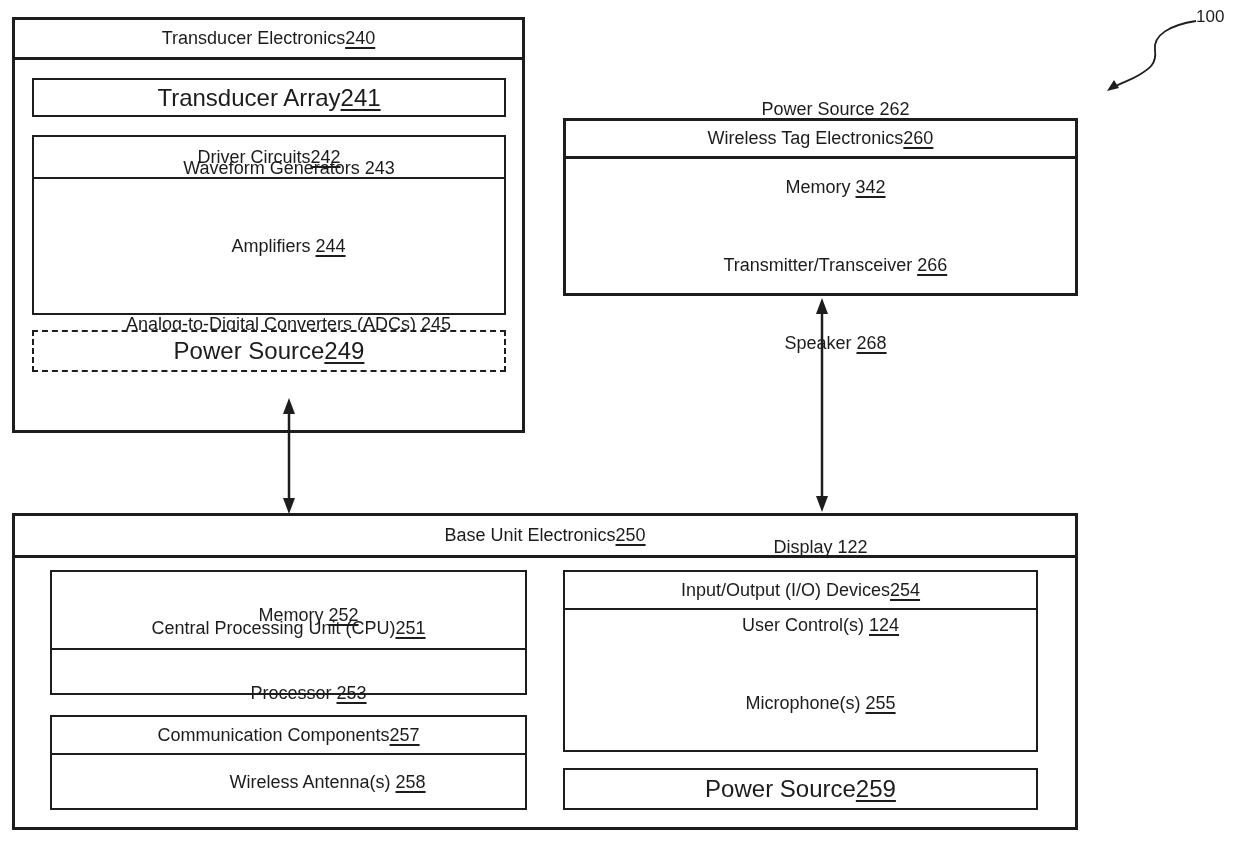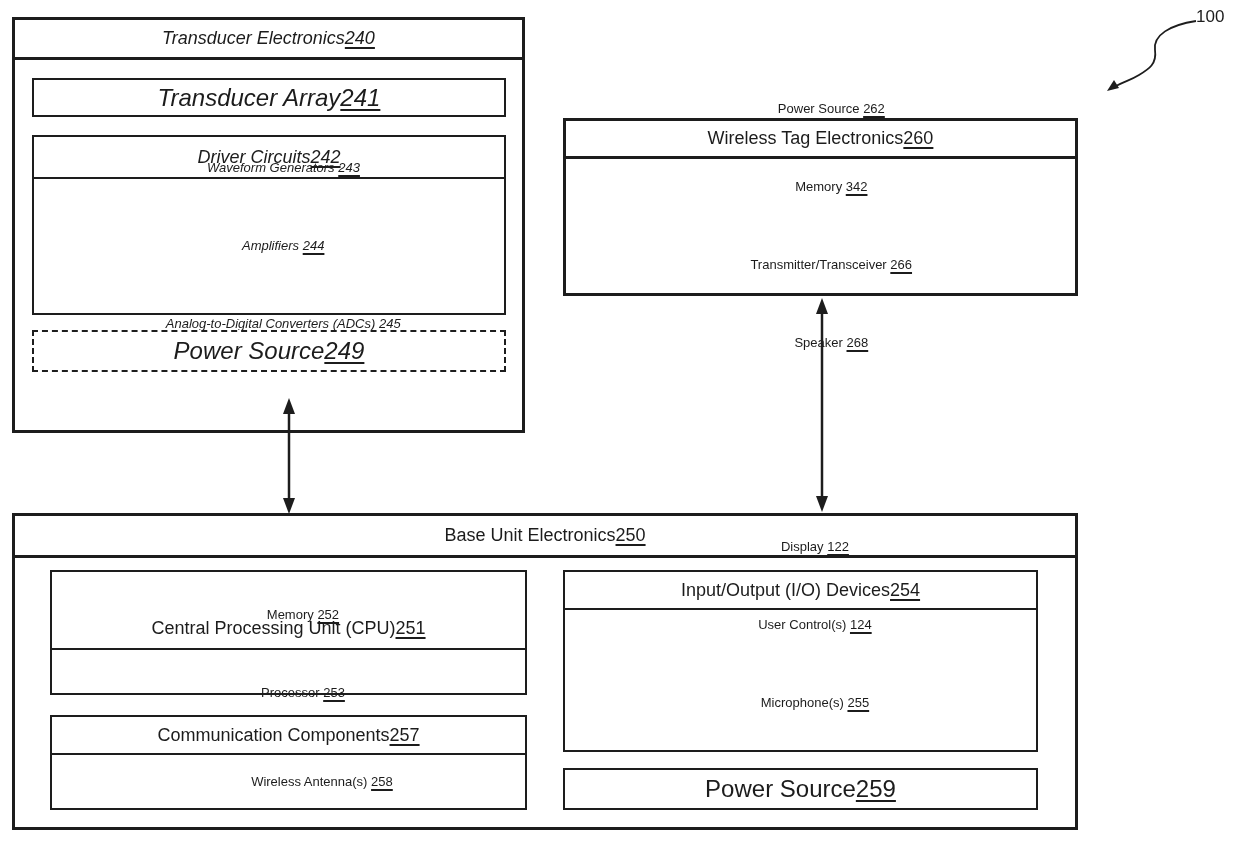--- a/index.html
+++ b/index.html
@@ -59,21 +59,21 @@
   .stack {
     position: absolute;
     left: 0;
     right: 0;
     display: flex;
     flex-direction: column;
     justify-content: center;
     text-align: center;
   }
   .line {
-    font-size: 13px;
+    font-size: 18px;
     line-height: 26px;
     white-space: pre;
   }
   .ref {
     text-decoration: underline;
     text-decoration-thickness: 1.5px;
     text-underline-offset: 3px;
   }
   .overlay {
     position: absolute;
@@ -85,21 +85,21 @@
     position: absolute;
     left: 1196px;
     top: 7px;
     font-size: 17px;
     white-space: pre;
   }
 </style>
 </head>
 <body>
 
-<div class="box" style="left:12px; top:17px; width:513px; height:416px;font-style:italic;">
+<div class="box" style="left:12px; top:17px; width:513px; height:416px;">
   <div class="box-title" style="height:40px;">
     <span>Transducer Electronics</span> <span class="ref">240</span>
   </div>
 
   <div class="inner-box flex-center" style="left:17px; top:58px; width:474px; height:39px;">
     <span>Transducer Array</span> <span class="ref">241</span>
   </div>
 
   <div class="inner-box" style="left:17px; top:115px; width:474px; height:180px;">
     <div class="sub-title" style="height:42px;">

